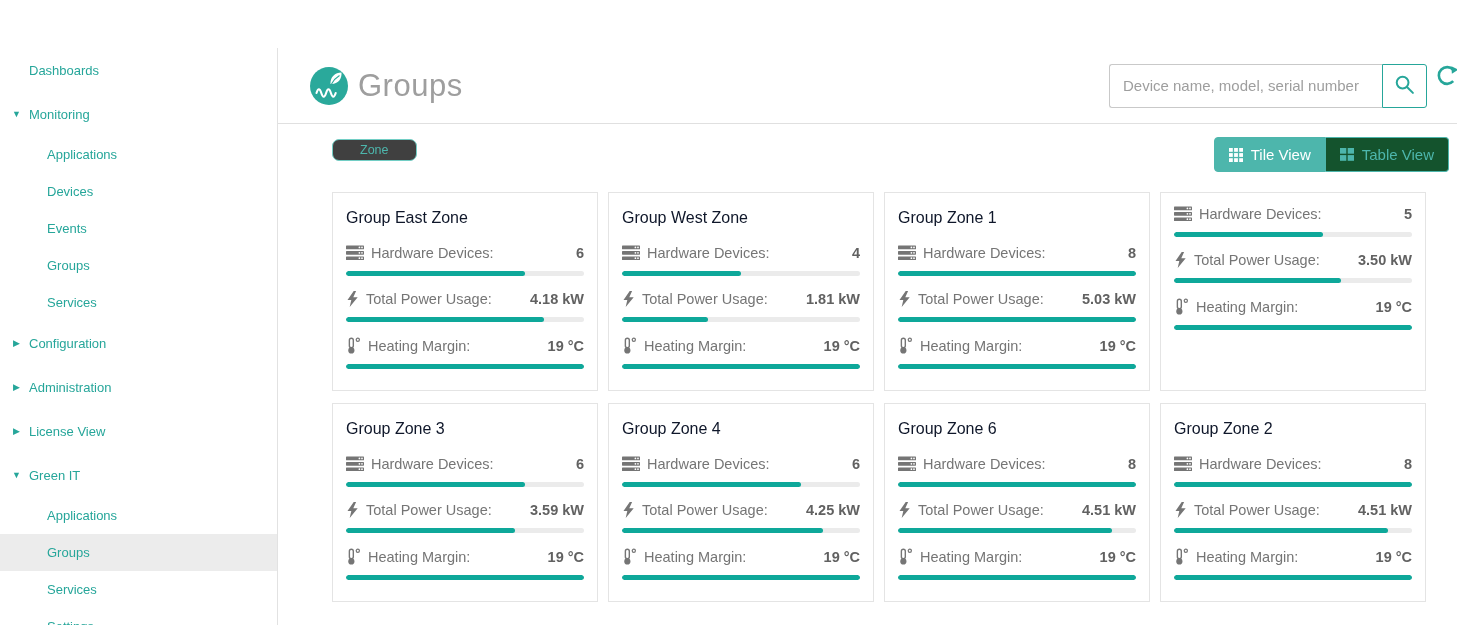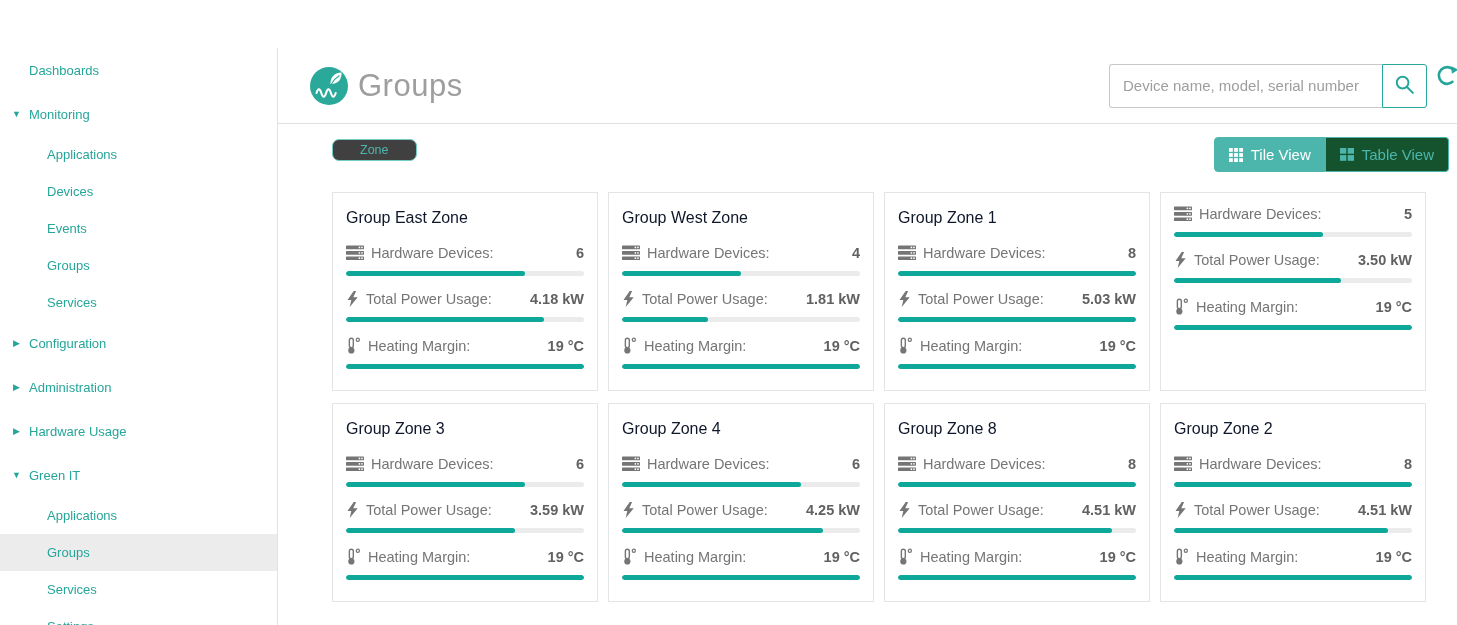--- a/index.html
+++ b/index.html
@@ -145,21 +145,21 @@
       <div class="side-item top">
     <span class="arrow">▶</span>
     <span class="side-label">Configuration</span>
   </div>
       <div class="side-item top">
     <span class="arrow">▶</span>
     <span class="side-label">Administration</span>
   </div>
       <div class="side-item top">
     <span class="arrow">▶</span>
-    <span class="side-label">Hardware Usage</span>
+    <span class="side-label">License View</span>
   </div>
       <div class="side-item top">
     <span class="arrow">▼</span>
     <span class="side-label">Green IT</span>
   </div>
       <div class="side-item sub">
 
     <span class="side-label">Applications</span>
   </div>
       <div class="side-item sub selected">
@@ -609,21 +609,21 @@
         </span>
         <span class="metric-label">Heating Margin:</span>
         <span class="metric-value">19 °C</span>
       </div>
       <div class="bar">
                 <div class="fill" style="width: 100%;"></div>
               </div>
     </div>
   </div>
           <div class="card">
-    <div class="card-title">Group Zone 8</div>
+    <div class="card-title">Group Zone 6</div>
 
     <div class="metric">
       <div class="metric-row">
         <span class="micon">
           <svg viewBox="0 0 18 16" width="18" height="16">
             <g fill="#757575">
               <rect x="0" y="0.6" width="18" height="3.7" rx="0.6"></rect>
               <rect x="0" y="6" width="18" height="3.7" rx="0.6"></rect>
               <rect x="0" y="11.4" width="18" height="3.7" rx="0.6"></rect>
             </g>

